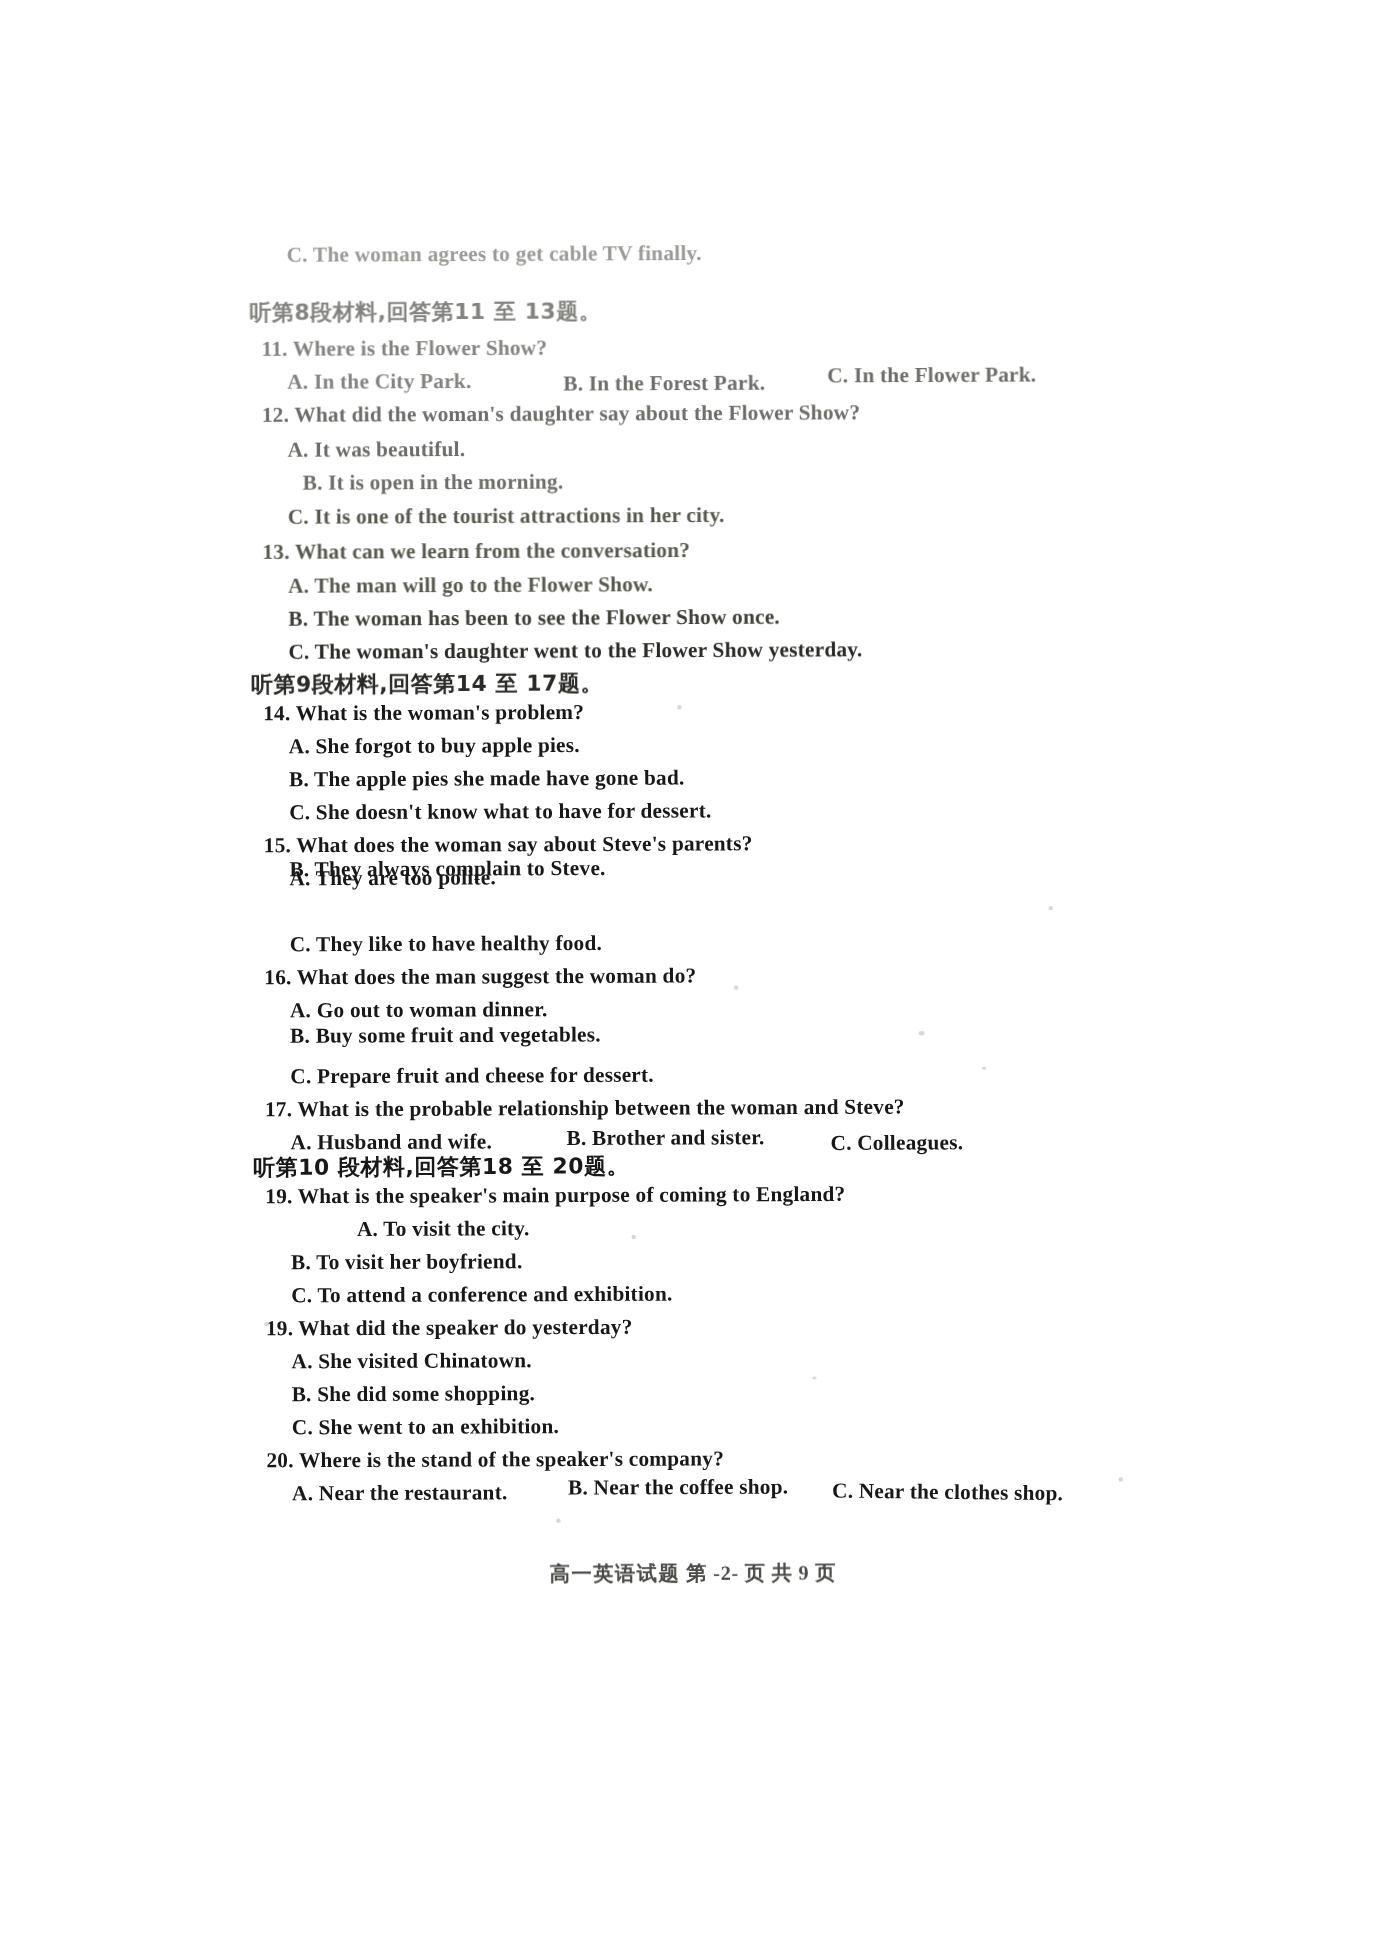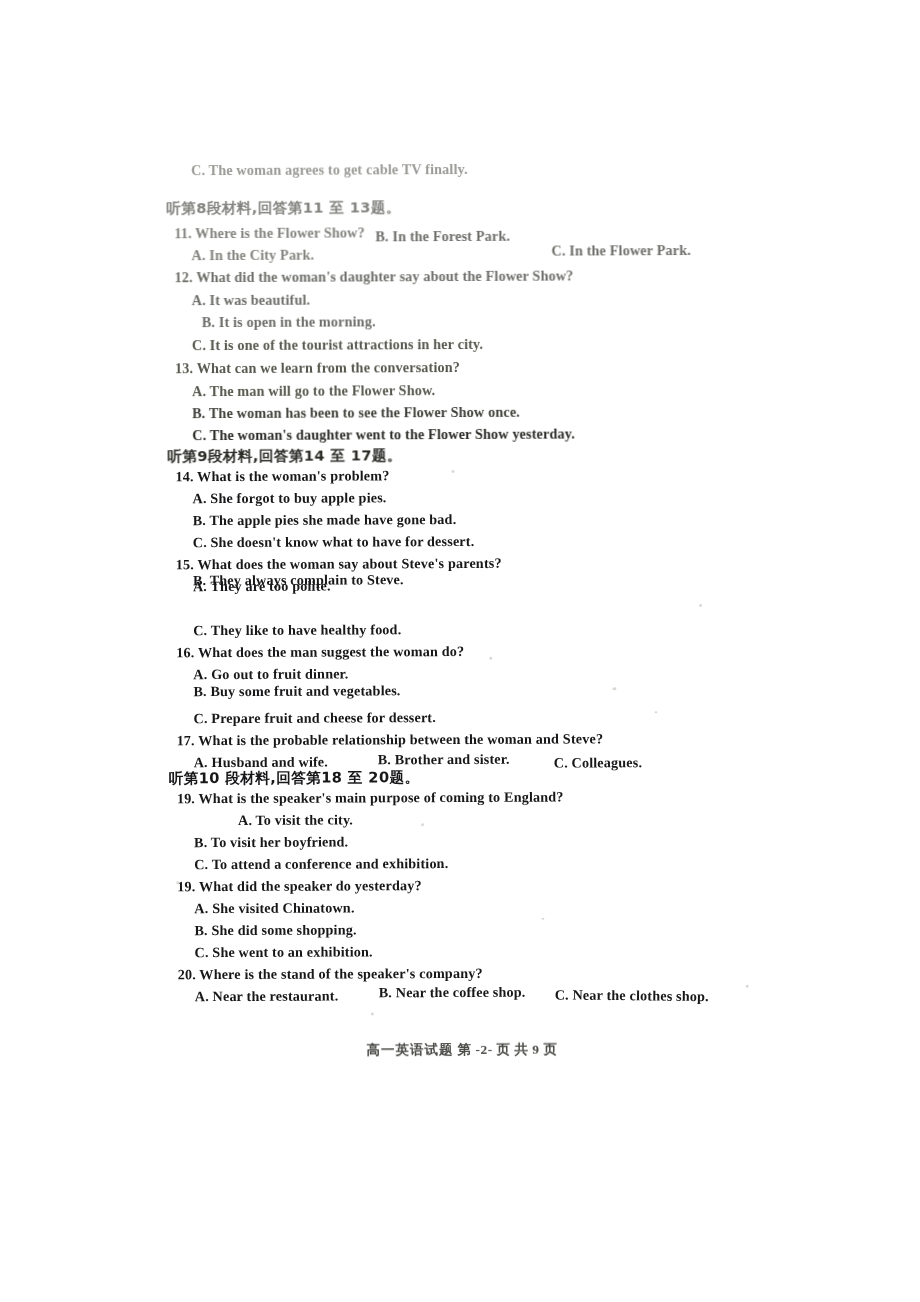--- a/index.html
+++ b/index.html
@@ -92,21 +92,21 @@
 
     <div class="line opt f1 blur1" style="top:161px;">C. The woman agrees to get cable TV finally.</div>
 
     <div class="line cnhdr cn f2 blur1" style="top:198px;">听第8段材料,回答第11 至 13题。</div>
 
     <div class="line qnum f2 blur1" style="top:224px;">
       <span>11.</span>
       <span>Where is the Flower Show?</span>
     </div>
     <div class="line optA f2 blur1" style="top:246px;">A. In the City Park.</div>
-    <div class="line optB f3 blur1" style="top:228px;">B. In the Forest Park.</div>
+    <div class="line optB f3 blur1" style="top:248px;">B. In the Forest Park.</div>
     <div class="line optC f3 blur1" style="top:243px;text-align:right;">C. In the Flower Park.</div>
 
     <div class="line qnum f3 blur1" style="top:268px;">
       <span>12.</span>
       <span>What did the woman's daughter say about the Flower Show?</span>
     </div>
     <div class="line opt f3 blur1" style="top:291px;">A. It was beautiful.</div>
     <div class="line opt f3 blur1" style="top:313px;padding-left:10px;">B. It is open in the morning.</div>
     <div class="line opt f4 blur2" style="top:336px;">C. It is one of the tourist attractions in her city.</div>
 
@@ -133,21 +133,21 @@
       <span>What does the woman say about Steve's parents?</span>
     </div>
     <div class="line opt f7" style="top:577px;">A. They are too polite.</div>
     <div class="line opt f7" style="top:571px;">B. They always complain to Steve.</div>
     <div class="line opt f7" style="top:621px;">C. They like to have healthy food.</div>
 
     <div class="line qnum f7" style="top:643px;">
       <span>16.</span>
       <span>What does the man suggest the woman do?</span>
     </div>
-    <div class="line opt f7" style="top:665px;">A. Go out to fruit dinner.</div>
+    <div class="line opt f7" style="top:665px;">A. Go out to woman dinner.</div>
     <div class="line opt f7" style="top:682px;">B. Buy some fruit and vegetables.</div>
     <div class="line opt f7" style="top:709px;">C. Prepare fruit and cheese for dessert.</div>
 
     <div class="line qnum f7" style="top:731px;">
       <span>17.</span>
       <span>What is the probable relationship between the woman and Steve?</span>
     </div>
     <div class="line optA f7" style="top:753px;">A. Husband and wife.</div>
     <div class="line optB f7" style="top:751px;">B. Brother and sister.</div>
     <div class="line optC f7" style="top:755px;">C. Colleagues.</div>

